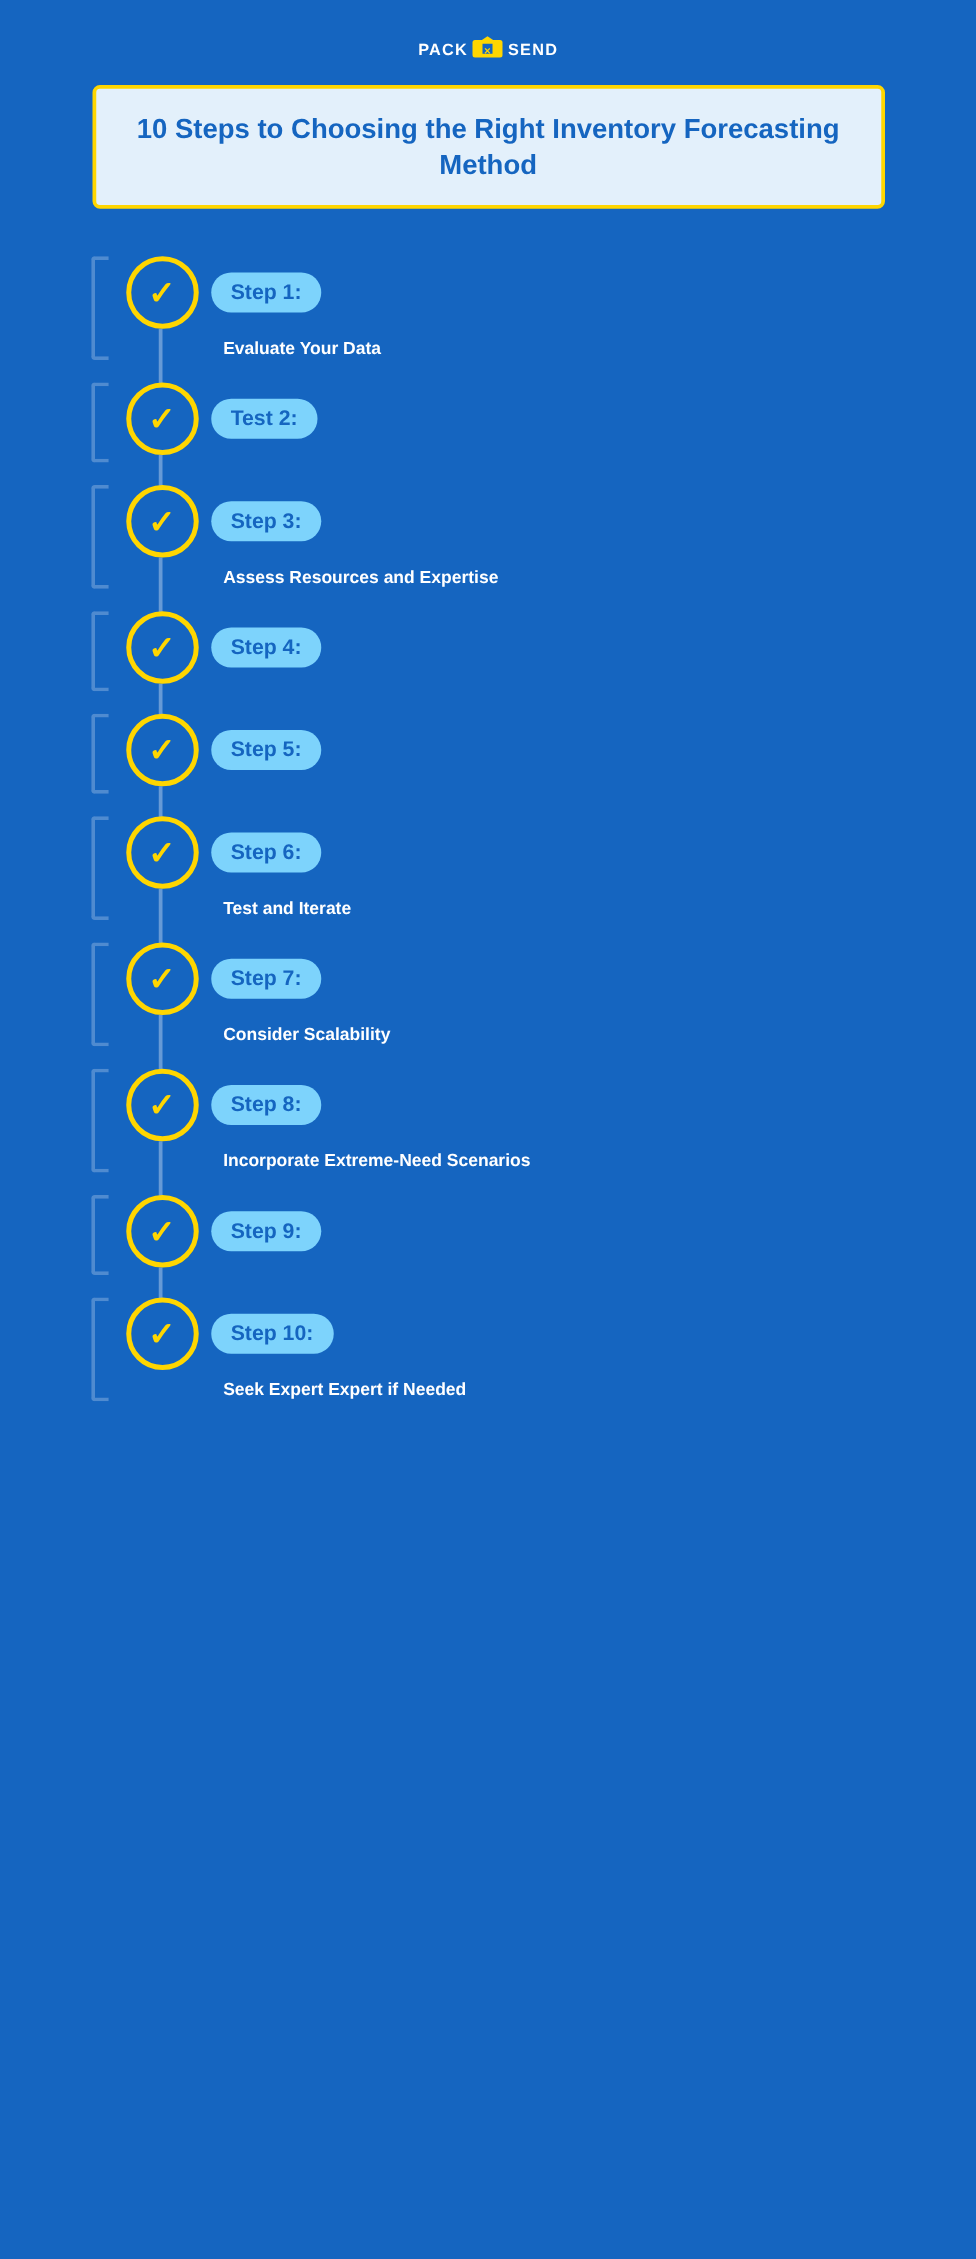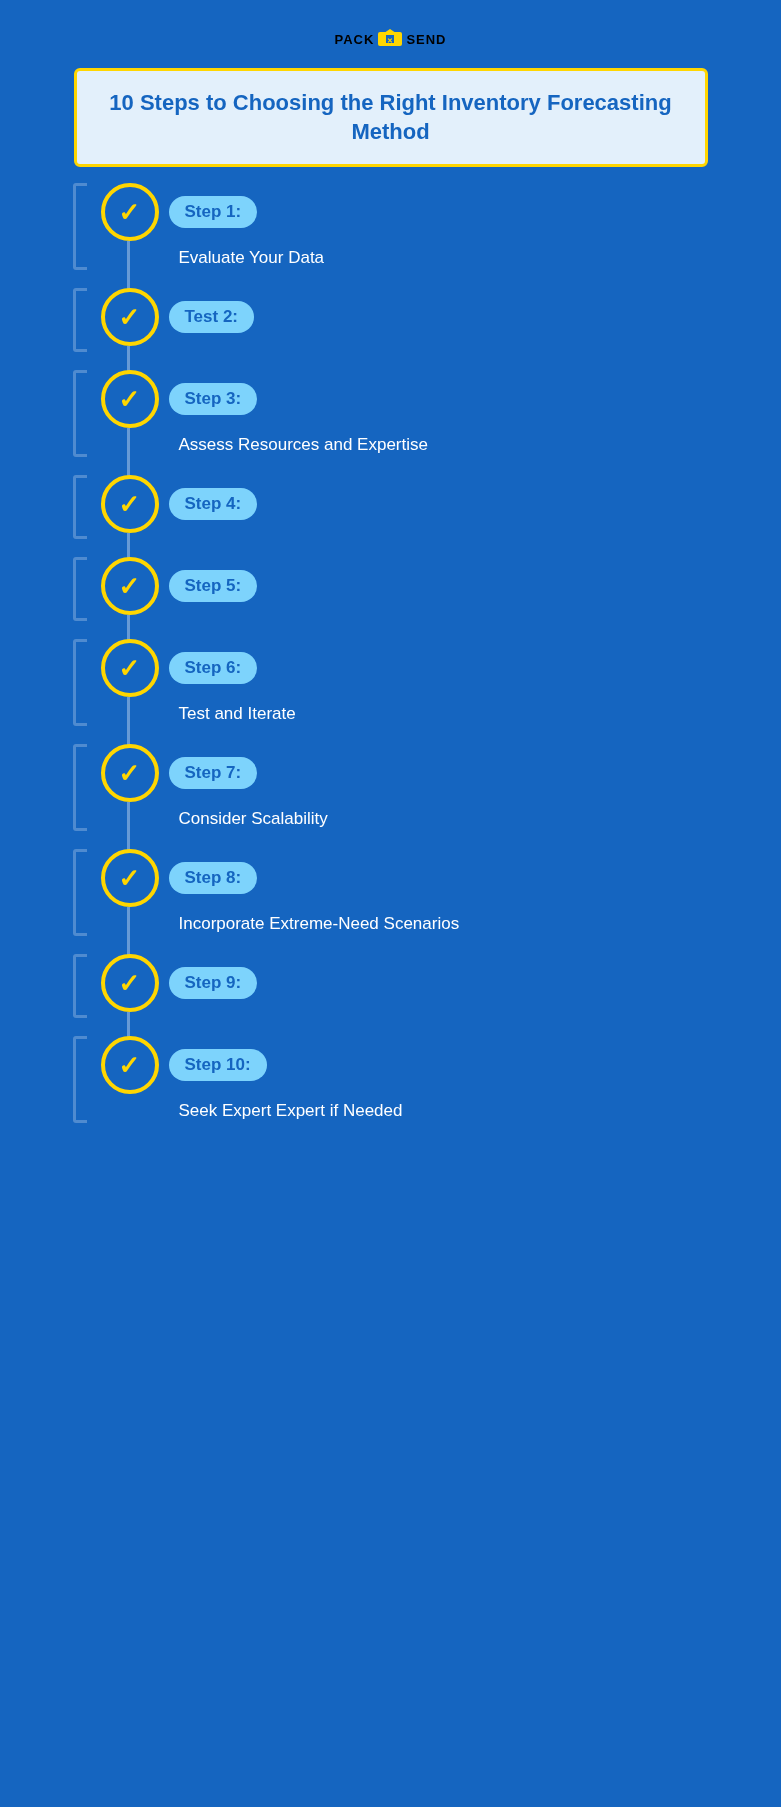--- a/index.html
+++ b/index.html
@@ -23,39 +23,39 @@
       display: flex;
       align-items: center;
       margin-bottom: 18px;
       margin-top: 8px;
     }
 
     .logo-text {
       font-size: 13px;
       font-weight: 900;
       letter-spacing: 1px;
-      color: #000000;
+      color: #ffffff;
       text-transform: uppercase;
     }
 
     .logo-icon {
       width: 28px;
       height: 22px;
       margin: 0 2px;
       display: inline-block;
     }
 
     .title-box {
       background-color: #E3F0FB;
       border: 3px solid #FFD600;
       border-radius: 6px;
       width: 634px;
       padding: 18px 24px;
       text-align: center;
-      margin-bottom: 16px;
+      margin-bottom: 38px;
     }
 
     .title-text {
       color: #1565C0;
       font-size: 22px;
       font-weight: 900;
       line-height: 1.3;
     }
 
     .steps-container {
@@ -102,22 +102,22 @@
     }
 
     .step-label-text {
       color: #1565C0;
       font-size: 17px;
       font-weight: 900;
     }
 
     .step-description {
       color: white;
-      font-size: 17px;
-      font-weight: 400;
+      font-size: 14px;
+      font-weight: 700;
       margin-left: 78px;
       margin-top: 2px;
       line-height: 1.35;
     }
 
     .bracket-decoration {
       position: absolute;
       left: -8px;
       top: 0;
       height: 100%;

